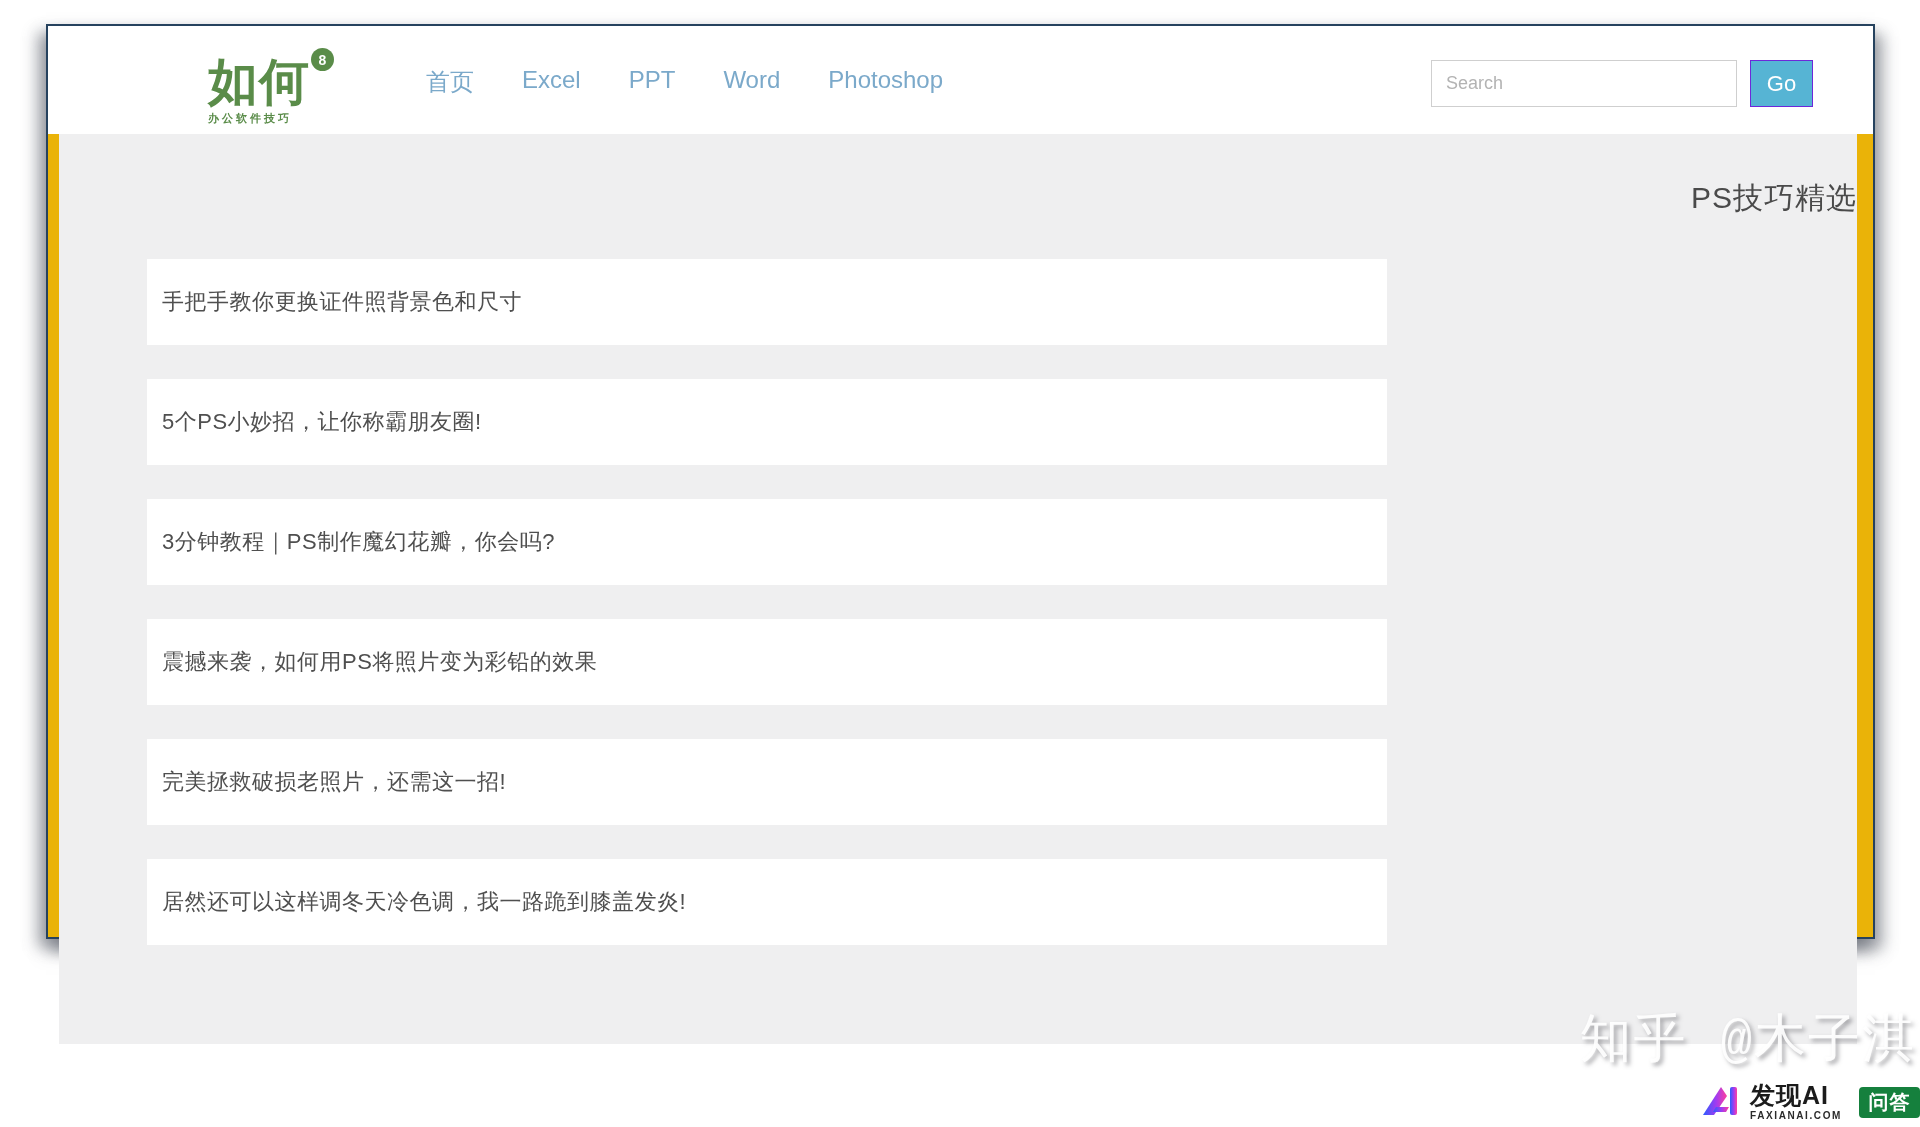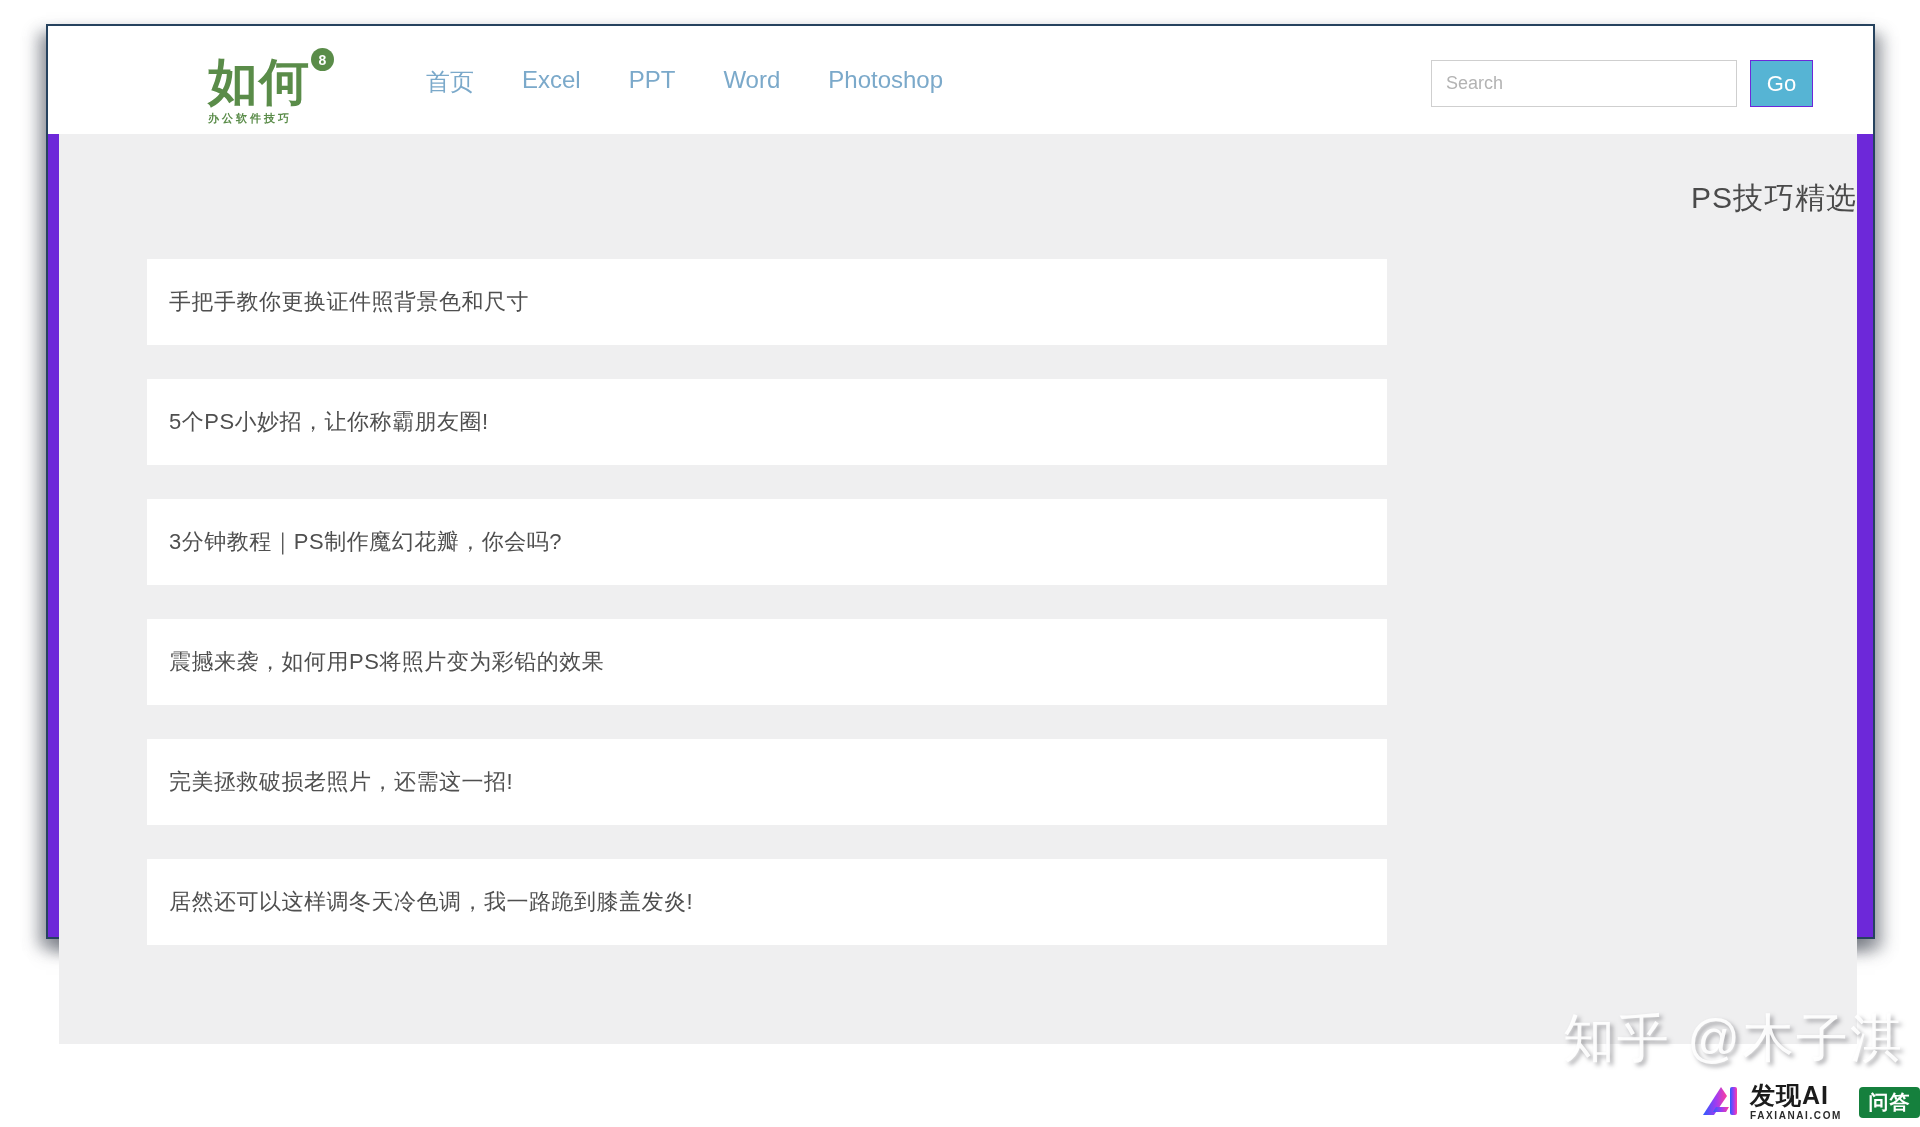--- a/index.html
+++ b/index.html
@@ -1,21 +1,21 @@
 <!DOCTYPE html>
 <html><head>
 <meta charset="utf-8">
 <style>
   * { margin:0; padding:0; box-sizing:border-box; }
   html,body { width:1920px; height:1127px; background:#ffffff; overflow:hidden;
     font-family:"Liberation Sans","DejaVu Sans",sans-serif; }
 
   .frame {
     position:absolute; left:46px; top:24px; width:1829px; height:915px;
-    background:#6d28d9; border:2px solid #26425e;
+    background:#eab308; border:2px solid #26425e;
     box-shadow:-9px 8px 14px rgba(95,100,110,0.45), 9px 10px 14px rgba(95,100,110,0.4), 0 12px 16px rgba(95,100,110,0.5);
   }
 
   
   .header { position:relative; width:100%; height:108px; background:#ffffff; }
 
   .logo { position:absolute; left:160px; top:30px; }
   .logo-main { position:relative; display:inline-block; }
   .logo-text { font-size:50px; font-weight:bold; color:#5a8c49; letter-spacing:1px; line-height:52px; }
   .logo-badge {
@@ -43,29 +43,30 @@
   .panel {
     position:absolute; left:11px; top:108px; width:1798px; height:910px;
     background:#efeff0; overflow:hidden;text-align:right;
   }
   .page-title {
     margin:44px 0 0 89px; font-size:30px; font-weight:400; color:#4a4a4a; letter-spacing:1px;
   }
   .article-list { margin:40px 0 0 88px; width:1240px; }
   .card {
     height:86px; margin-bottom:34px; background:#ffffff;
-    display:flex; align-items:center; padding-left:22px;
+    display:flex; align-items:center; padding-left:15px;
   }
   .card span { font-size:22px; color:#4f4f4f; letter-spacing:0.5px; }
 
   
   .wm-zhihu {
-    position:absolute; right:16px; top:1004px; font-size:52px; color:rgba(255,255,255,0.92);
+    position:absolute; right:4px; top:1004px; font-size:52px; color:rgba(255,255,255,0.92);
     text-shadow:3px 3px 4px rgba(90,90,95,0.5); letter-spacing:2px; white-space:nowrap;
     pointer-events:none;
+    font-family:Liberation Mono, monospace;
   }
   .wm-brand { position:absolute; left:1703px; top:1083px; display:flex; align-items:center; }
   .brand-mark { width:40px; height:34px; margin-right:7px; }
   .brand-text { line-height:1; }
   .brand-name { font-size:25px; font-weight:bold; color:#1b1b1b; letter-spacing:1px; }
   .brand-domain { font-size:10px; font-weight:bold; color:#2b2b2b; letter-spacing:1.6px; margin-top:3px; }
   .brand-badge {
     margin-left:17px; width:61px; height:31px; background:#15803d; border-radius:4px;
     color:#ffffff; font-size:20px; font-weight:bold; display:flex; align-items:center; justify-content:center;
     letter-spacing:1px;

